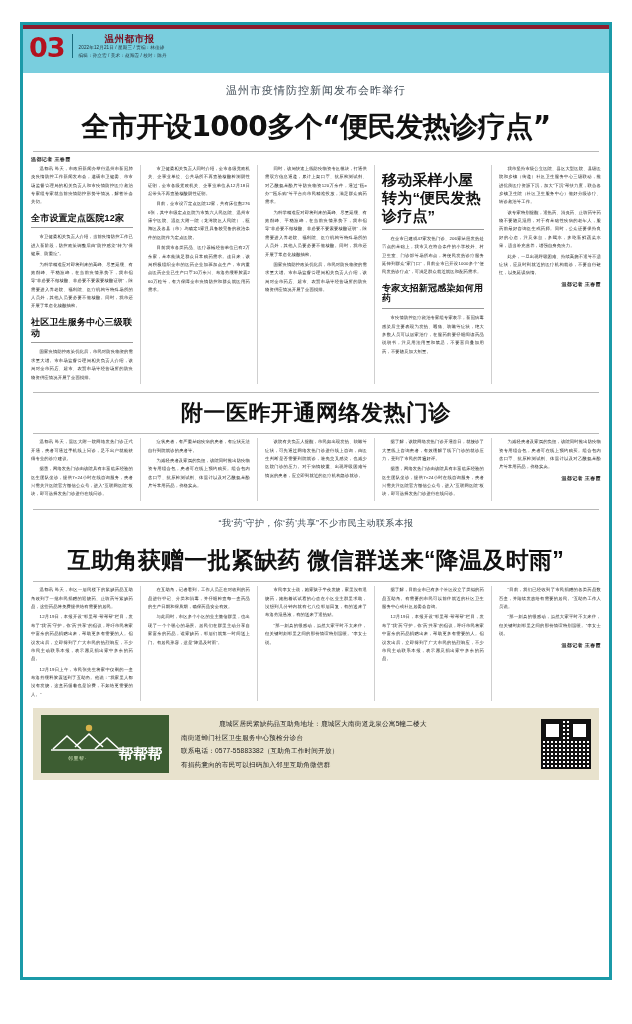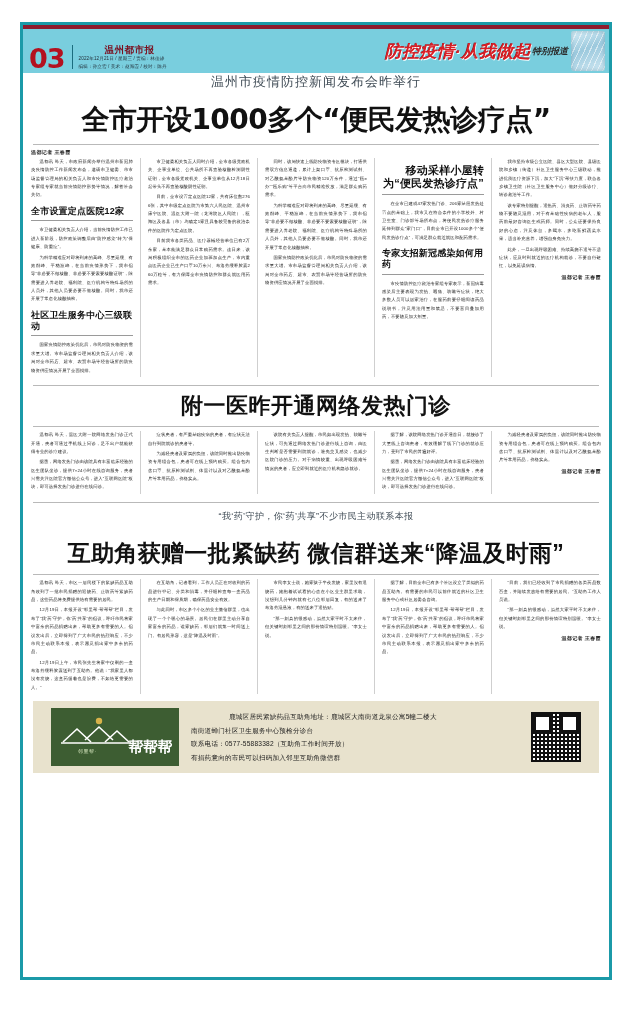--- a/index.html
+++ b/index.html
@@ -3,70 +3,70 @@
 <meta charset="utf-8">
 <style>
   html,body{margin:0;padding:0;background:#ffffff;}
   body{width:632px;height:1024px;font-family:"Liberation Sans","DejaVu Sans",sans-serif;-webkit-font-smoothing:none;}
 
   .page{position:absolute;left:20px;top:22px;width:592px;height:958px;
         border:3px solid #1b9aa8;background:#ffffff;box-sizing:border-box;overflow:hidden;}
 
   
   .masthead{position:relative;height:44px;background:#79cede;border-top:4px solid #8e1b2d;overflow:hidden;}
-  .mh-left{position:absolute;left:6px;top:13px;display:flex;align-items:flex-start;}
+  .mh-left{position:absolute;left:6px;top:2px;display:flex;align-items:flex-start;}
   .pagenum{font-size:27px;font-weight:bold;color:#b3111f;line-height:1;letter-spacing:-1px;font-family:"DejaVu Sans",sans-serif;padding-top:3px;}
   .mh-rule{width:1px;background:#1b6d7e;margin:3px 6px 3px 7px;align-self:stretch;}
   .mh-txt{padding-top:2px;}
   .paper-name{font-size:9.5px;font-weight:bold;color:#7a1020;letter-spacing:.5px;line-height:1.2;margin-left:26px;}
   .mh-meta{font-size:4.6px;color:#23323c;line-height:1.55;letter-spacing:.1px;white-space:nowrap;}
   .mh-banner{position:absolute;right:4px;top:0;height:44px;display:flex;align-items:center;}
   .banner-main{font-size:17px;font-weight:bold;color:#d81f26;font-style:italic;letter-spacing:.5px;
       text-shadow:0.6px 0.6px 0 #ffffff,-0.4px -0.4px 0 #7a0d12;}
   .banner-sub{font-size:9px;font-weight:bold;color:#2b2b2b;font-style:italic;margin-left:1px;}
   .mask{width:34px;height:40px;margin-left:3px;border-radius:3px;
      background:
        repeating-linear-gradient(115deg,rgba(255,255,255,.55) 0 1px,rgba(255,255,255,0) 1px 5px),
        linear-gradient(160deg,#d5edf6 0%,#9cc9dd 45%,#cfe8f3 100%);
      box-shadow:inset 0 0 4px rgba(40,90,110,.35);}
 
   .body-wrap{padding:0 8px 0 8px;}
 
   
-  .a1-shoulder{text-align:center;color:#3f4b55;font-size:13px;margin-top:0;letter-spacing:1px;}
+  .a1-shoulder{text-align:center;color:#3f4b55;font-size:11px;margin-top:10px;letter-spacing:1px;}
   .a1-head{text-align:center;font-size:28px;font-weight:bold;color:#111;letter-spacing:-.5px;
            line-height:1.1;margin-top:14px;font-family:"DejaVu Sans",sans-serif;}
   .rule-thin{border-top:1px solid #b9b9b9;margin:8px 2px 4px 2px;}
   .byline{font-size:5px;color:#2a2a2a;font-weight:bold;letter-spacing:.4px;}
   .byline-end{font-size:5px;color:#2a2a2a;font-weight:bold;text-align:right;letter-spacing:.4px;margin-top:3px;}
 
   .cols{display:flex;gap:7px;}
   .col{flex:1;min-width:0;}
   .sep{width:0;border-left:1px solid #cfcfcf;}
 
   .subhead{font-size:9px;font-weight:bold;color:#111;letter-spacing:.2px;margin:6px 0 4px 0;line-height:1.2;}
-  .subhead.big{font-size:11px;text-align:right;}
+  .subhead.big{font-size:15px;}
   .hr-head{border-top:1px solid #9a9a9a;margin:3px 0 5px 0;}
 
   
   .para{font-size:4.3px;line-height:1.95;color:#1d1d1d;text-align:justify;
         letter-spacing:.15px;text-indent:8.6px;margin:0 0 2px 0;word-break:break-all;}
 
   
   .a2{margin-top:7px;}
   .a2-head{text-align:center;font-size:22px;font-weight:bold;color:#111;letter-spacing:.5px;line-height:1.15;}
   .a2-sub{text-align:center;font-size:10px;color:#4a545c;margin-top:2px;letter-spacing:.6px;}
 
   
   .a3{margin-top:7px;}
   .a3-shoulder{text-align:center;font-size:9px;color:#3f4b55;letter-spacing:.4px;}
   .a3-head{text-align:center;font-size:23px;font-weight:bold;color:#111;letter-spacing:.3px;line-height:1.15;margin-top:17px;}
 
   
-  .promo{margin:7px 2px 8px 2px;background:#e8e2cd;display:flex;align-items:center;padding:7px 18px;gap:12px;}
+  .promo{margin:7px 2px 8px 2px;background:#e8e2cd;display:flex;align-items:center;padding:7px 8px;gap:12px;}
   .promo-logo{width:128px;height:58px;background:#3d5d32;position:relative;flex:none;display:flex;align-items:flex-end;justify-content:center;overflow:hidden;}
   .houses{position:absolute;left:8px;top:8px;width:74px;height:40px;}
   .logo-word{position:absolute;right:7px;bottom:9px;font-size:15px;font-weight:bold;color:#ffffff;letter-spacing:-.5px;}
   .logo-small{position:absolute;left:27px;bottom:12px;font-size:5px;color:#cfe0b8;letter-spacing:.5px;}
   .promo-text{flex:1;font-size:6.6px;color:#1c1c1c;line-height:2.05;letter-spacing:.2px;}
   .promo-text .l1{text-indent:38px;}
   .qr{width:48px;height:48px;flex:none;background:#fff;padding:1px;
       background-image:
         repeating-linear-gradient(0deg,#111 0 2px,transparent 2px 4px),
         repeating-linear-gradient(90deg,#111 0 2px,transparent 2px 4px);
@@ -84,25 +84,20 @@
   <div class="masthead">
     <div class="mh-left">
       <div class="pagenum">03</div>
       <div class="mh-rule"></div>
       <div class="mh-txt">
         <div class="paper-name">温州都市报</div>
         <div class="mh-meta">2022年12月21日 / 星期三 / 责编：林佳静</div>
         <div class="mh-meta">编辑：孙立宏 / 美术：赵海霞 / 校对：陈丹</div>
       </div>
     </div>
-    <div class="mh-banner">
-      <span class="banner-main">防控疫情·从我做起</span>
-      <span class="banner-sub">特别报道</span>
-      <span class="mask"></span>
-    </div>
   </div>
 
   <div class="body-wrap">
 
     <div>
       <div class="a1-shoulder">温州市疫情防控新闻发布会昨举行</div>
       <div class="a1-head">全市开设1000多个“便民发热诊疗点”</div>
       <div class="rule-thin"></div>
       <div class="byline">温都记者 王春霞</div>
 

